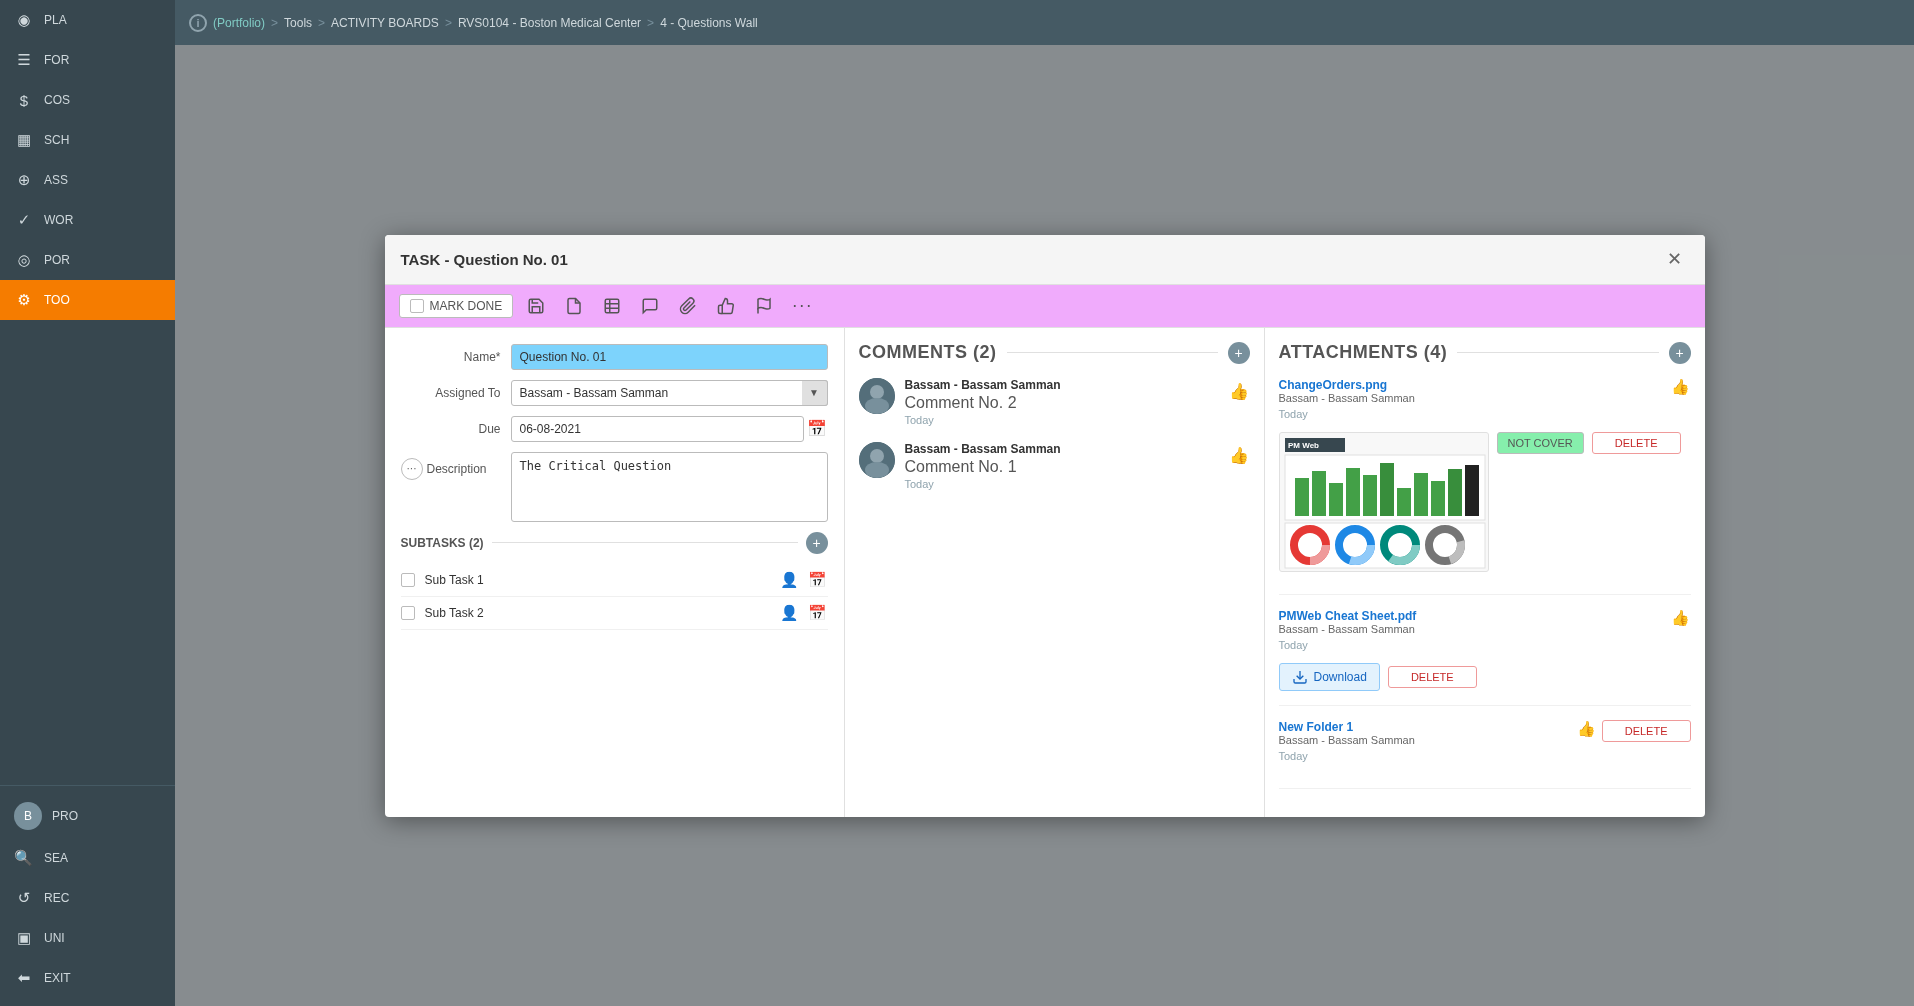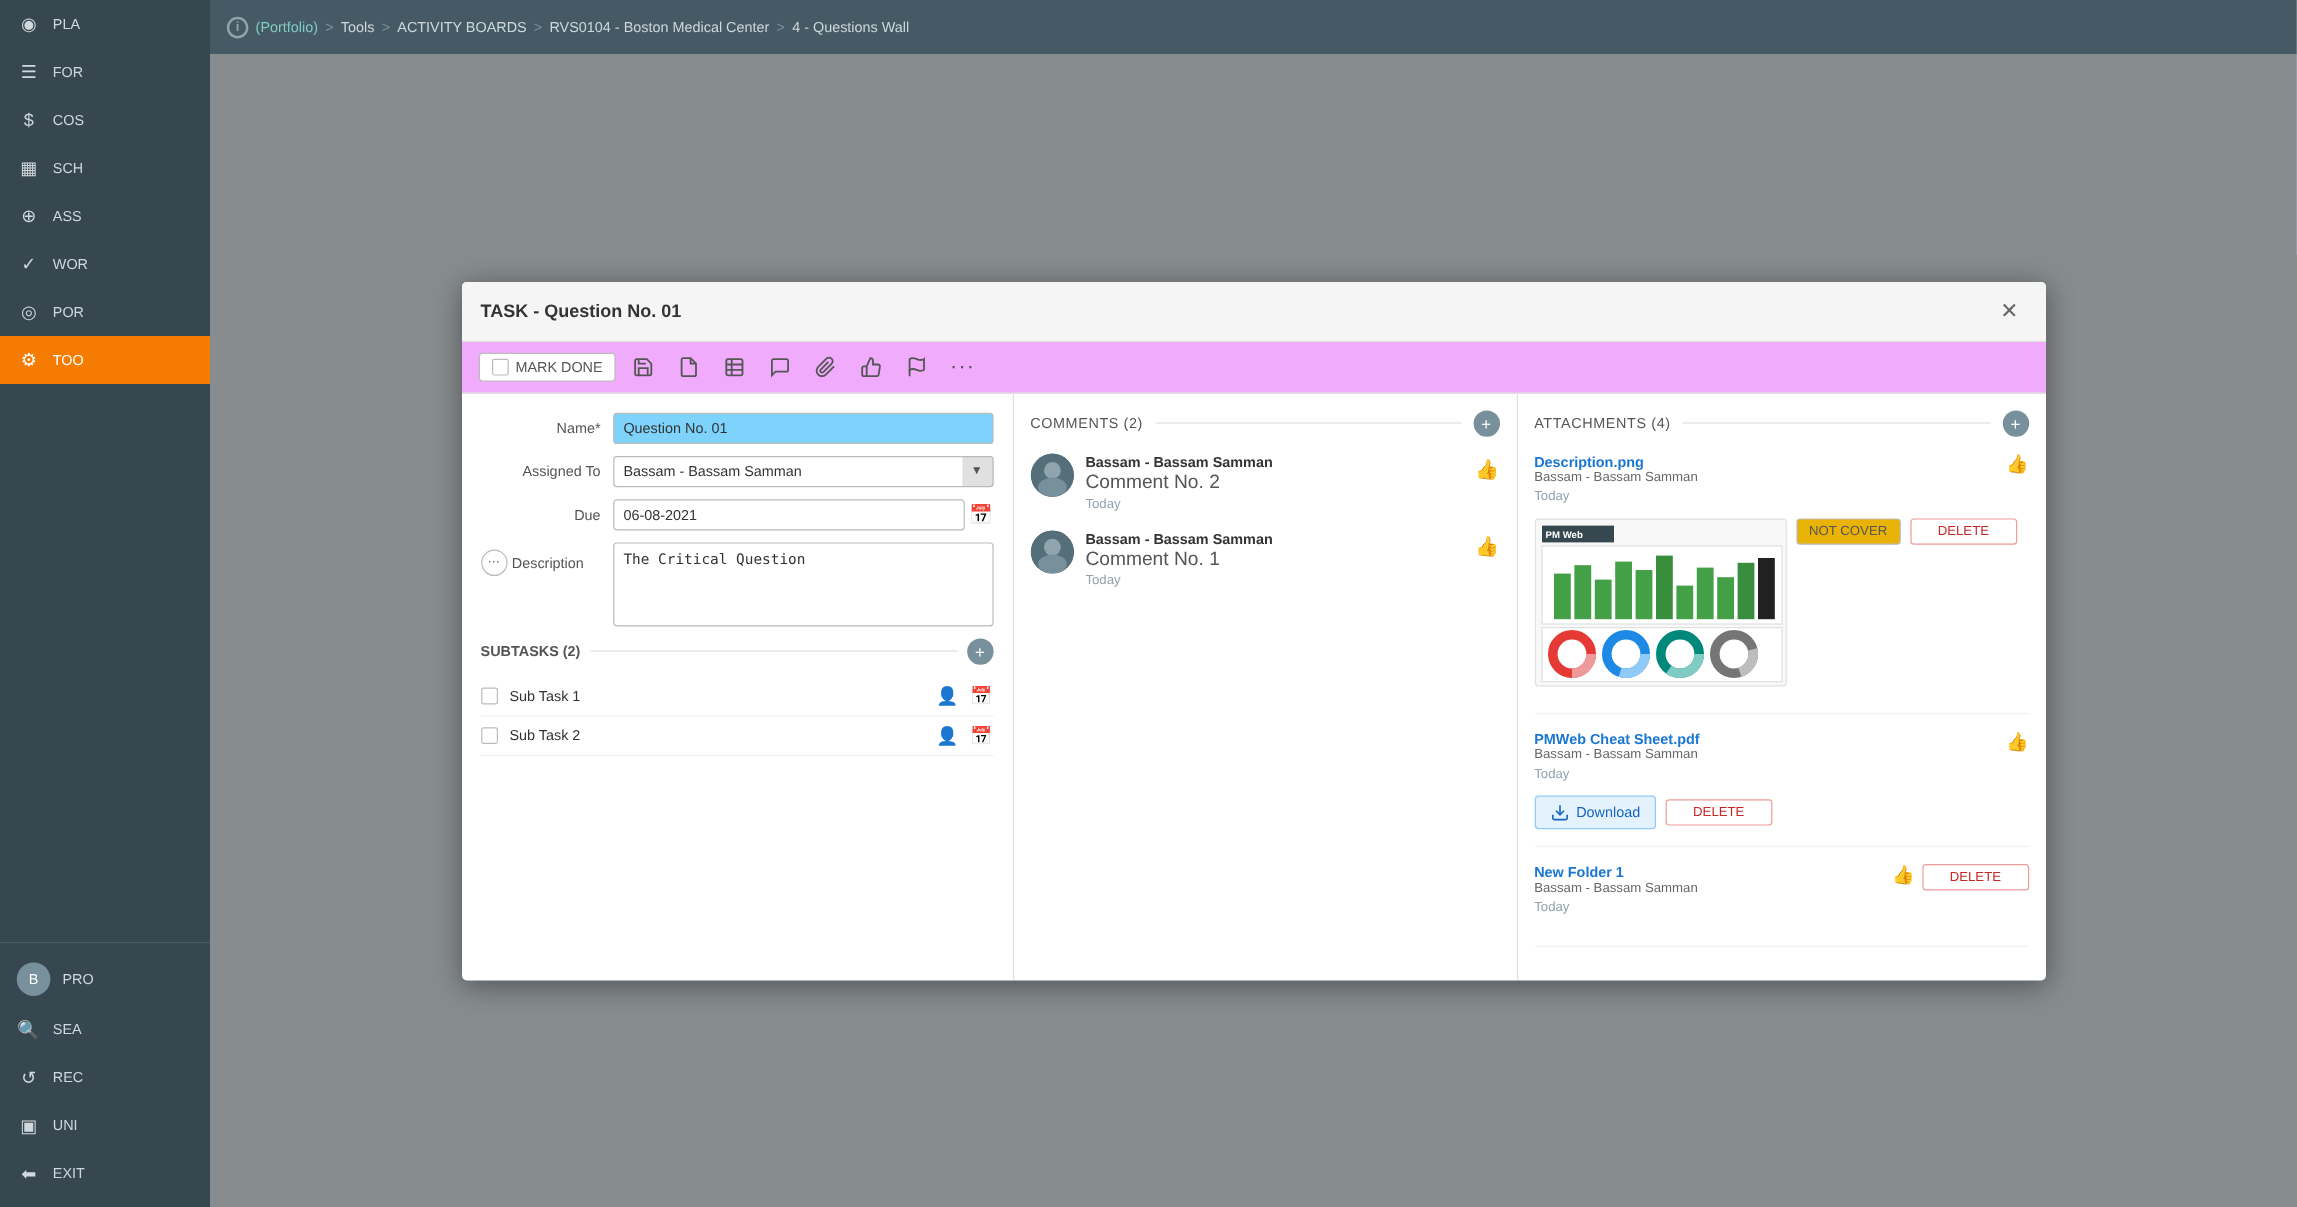--- a/index.html
+++ b/index.html
@@ -373,22 +373,22 @@
       display: flex;
       flex-direction: column;
     }
     .section-header {
       display: flex;
       align-items: center;
       margin-bottom: 14px;
       gap: 10px;
     }
     .section-title {
-      font-size: 12px;
-      font-weight: normal;
+      font-size: 18px;
+      font-weight: bold;
       color: #555;
       letter-spacing: 0.5px;
     }
     .section-line {
       flex: 1;
       height: 1px;
       background: #e0e0e0;
     }
     .section-add-btn {
       width: 22px; height: 22px;
@@ -483,21 +483,21 @@
       font-size: 15px;
       color: #bbb;
       cursor: pointer;
     }
     .not-cover-btn {
       padding: 4px 10px;
       border: 1px solid #bbb;
       border-radius: 3px;
       font-size: 11px;
       color: #555;
-      background: #eab308;
+      background: #86efac;
       cursor: pointer;
     }
     .delete-btn {
       padding: 4px 22px;
       border: 1px solid #ef9a9a;
       border-radius: 3px;
       font-size: 11px;
       color: #c62828;
       background: white;
       cursor: pointer;
@@ -761,21 +761,21 @@
         <div class="modal-right">
           <div class="section-header">
             <span class="section-title">ATTACHMENTS (4)</span>
             <div class="section-line"></div>
             <div class="section-add-btn">+</div>
           </div>
 
           <div class="attachment-item">
             <div class="attachment-header">
               <div>
-                <div class="attachment-name">Description.png</div>
+                <div class="attachment-name">ChangeOrders.png</div>
                 <div class="attachment-meta">Bassam - Bassam Samman</div>
                 <div class="attachment-date">Today</div>
               </div>
               <div style="display:flex;align-items:flex-start;gap:6px;">
                 <span class="attachment-like">👍</span>
               </div>
             </div>
             <div style="display:flex;gap:8px;align-items:flex-start;">
               <div class="attachment-thumb">
                 

